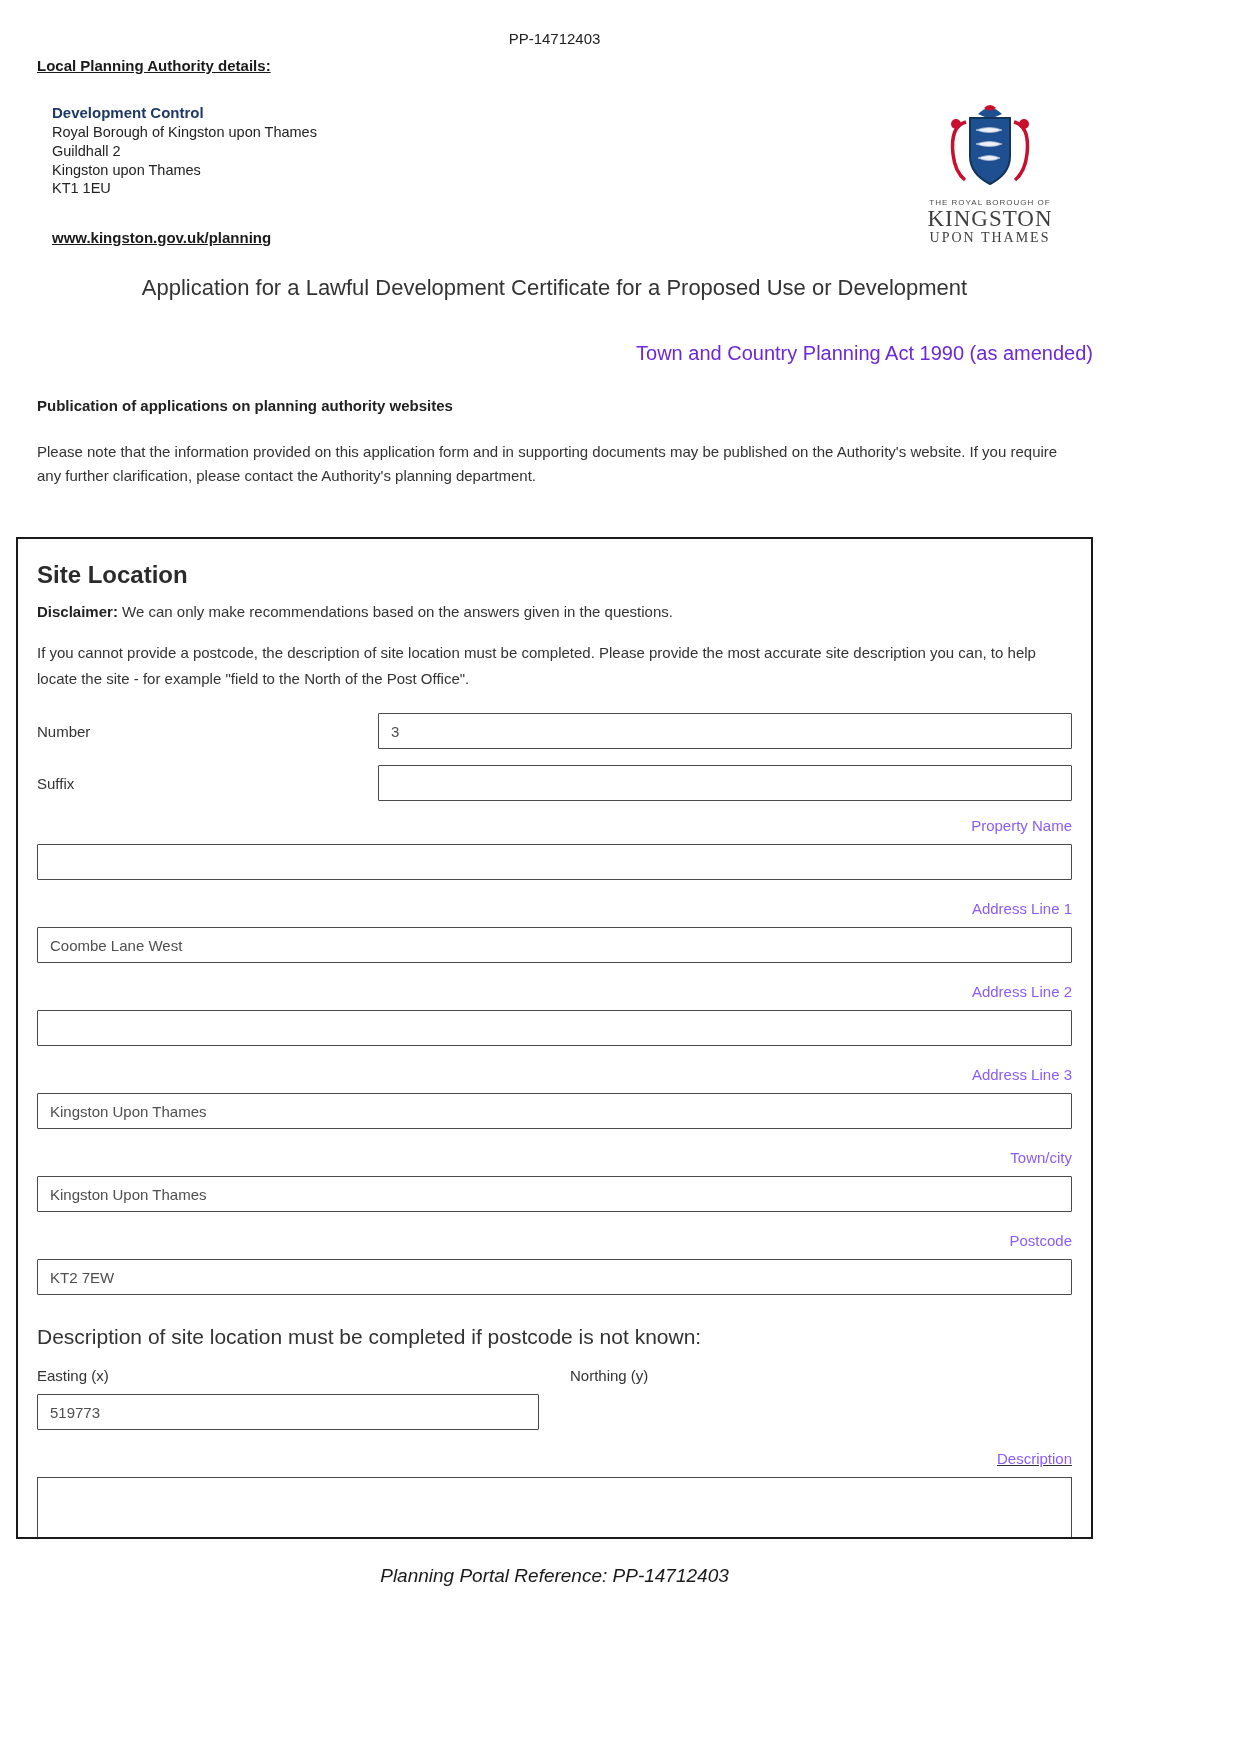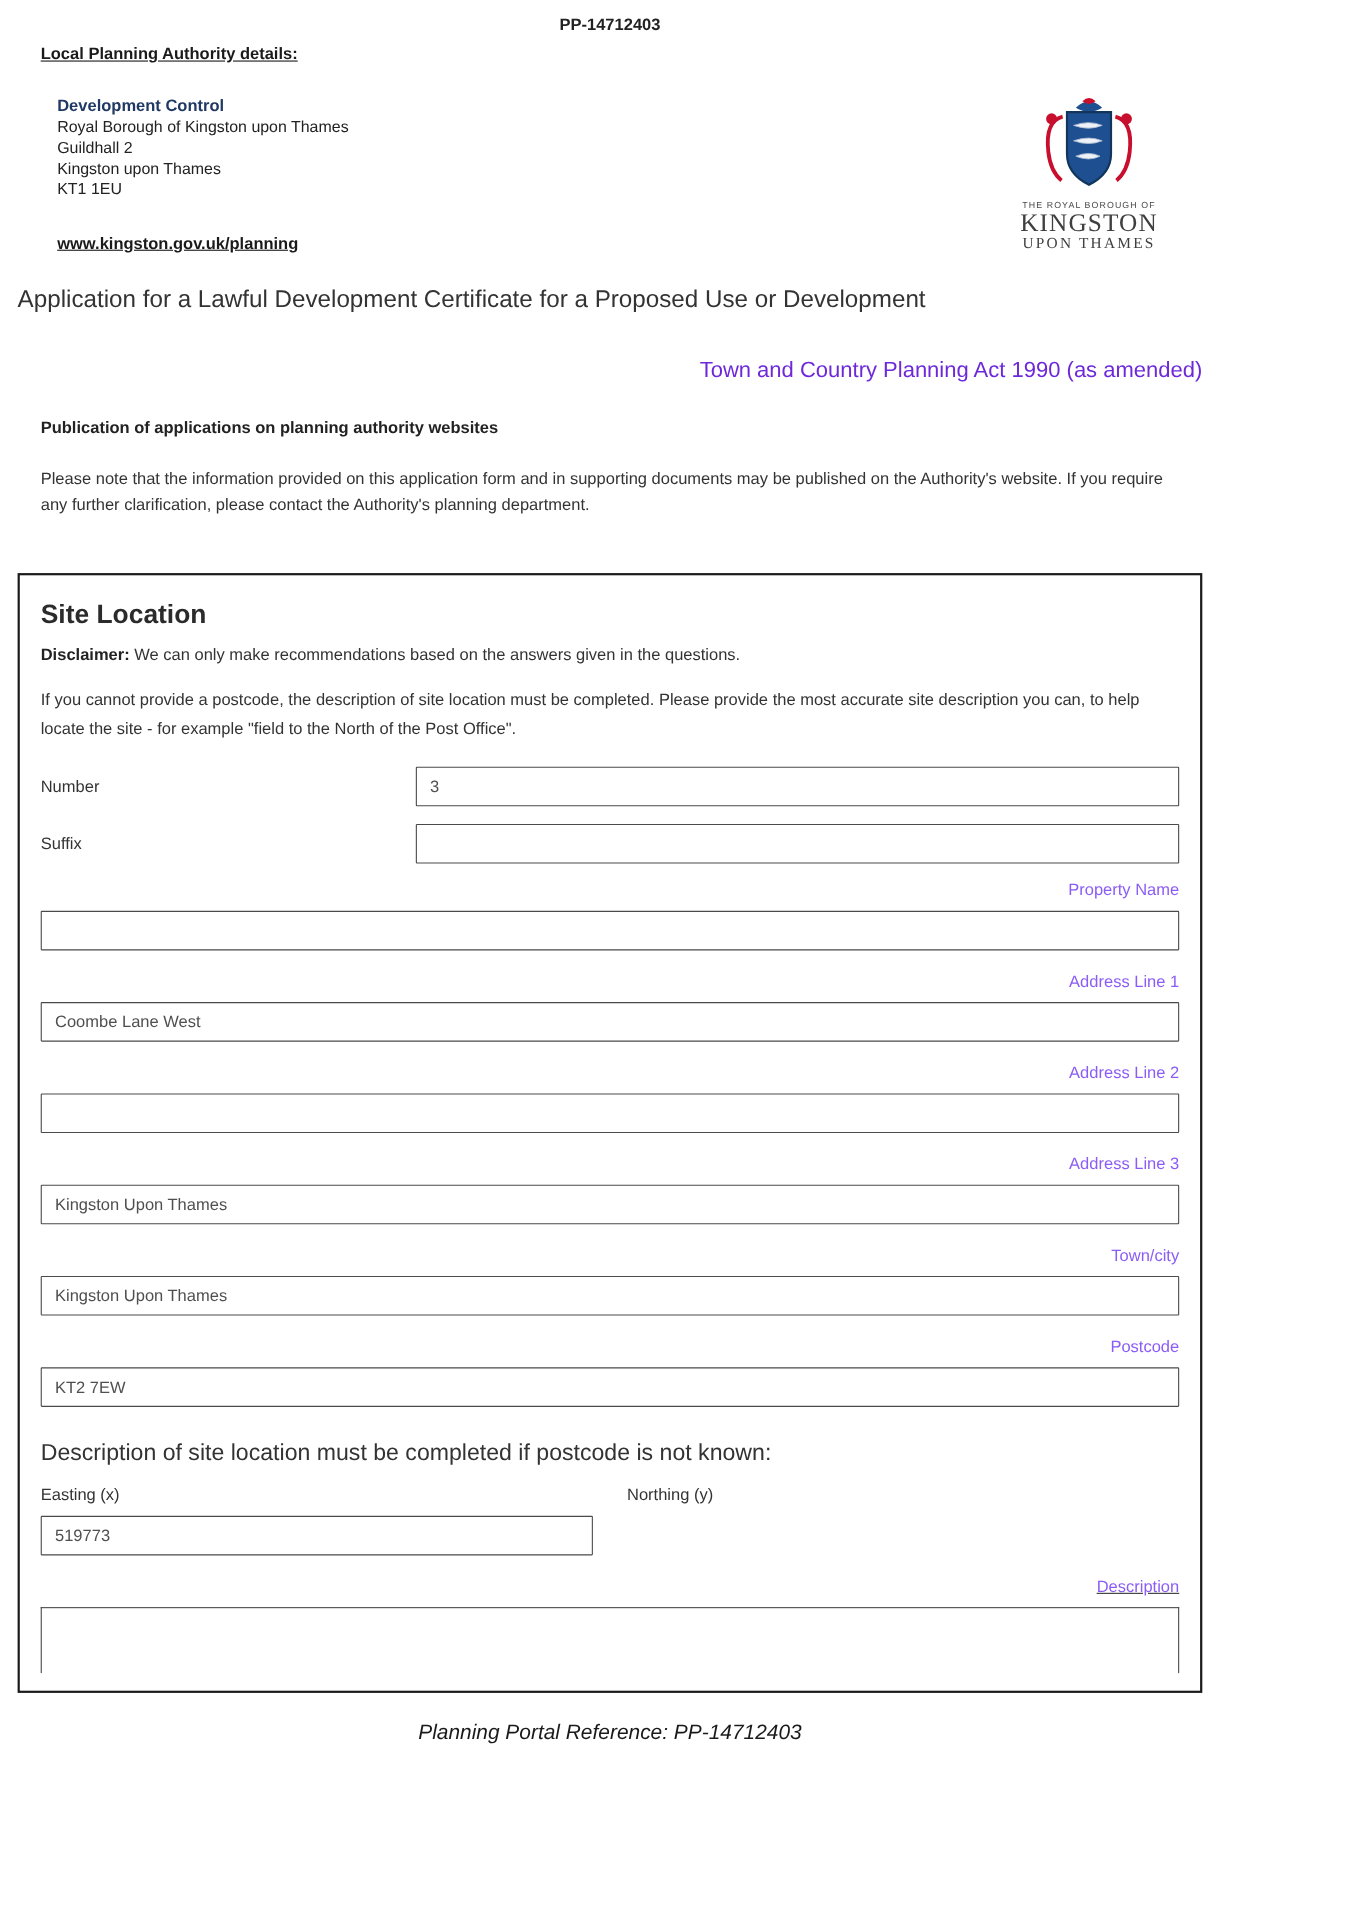--- a/index.html
+++ b/index.html
@@ -6,23 +6,23 @@
   html, body { background: #ffffff; }
   body {
     width: 1240px; height: 1754px;
     font-family: "Liberation Sans", sans-serif;
     color: #333;
     position: relative;
   }
   .content { width: 1077px; margin-left: 16px; position: relative; }
 
   .ref-top {
-    padding-top: 14px;
+    padding-top: 30px;
     text-align: center;
-    font-weight: bold;
+    font-weight: normal;
     font-size: 15px;
     color: #222;
   }
   .lpa-label {
     margin: 10px 0 0 21px;
     font-weight: bold;
     font-size: 15px;
     text-decoration: underline;
     color: #1a1a1a;
   }
@@ -55,20 +55,21 @@
     font-family: "Liberation Serif", serif;
     font-size: 23px; letter-spacing: 1px; color: #3f3f3f; line-height: 1;
   }
   .logo-mid {
     font-family: "Liberation Serif", serif;
     font-size: 14px; letter-spacing: 2px; color: #3f3f3f; line-height: 1.15;
   }
 
   .doc-title {
     margin-top: 28px;
+    text-align: center;
     font-size: 22px;
     font-weight: normal;
     color: #333;
   }
   .doc-subtitle {
     margin-top: 41px;
     text-align: right;
     font-size: 20px;
     font-weight: normal;
     color: #6d28d9;
@@ -84,21 +85,21 @@
     width: 1040px;
     font-size: 15px;
     line-height: 1.65;
     color: #333;
   }
 
   .box {
     margin-top: 48px;
     border: 2px solid #1a1a1a;
     width: 1077px;
-    padding: 16px 19px 16px 19px;
+    padding: 16px 19px 0 19px;
     overflow: hidden;
   }
   .box h2.section-heading {
     font-size: 24px;
     font-weight: bold;
     color: #2b2b2b;
     margin: 6px 0 14px 0;
   }
   .disclaimer { font-size: 15px; color: #333; margin-bottom: 20px; }
   .disclaimer b { color: #222; }

